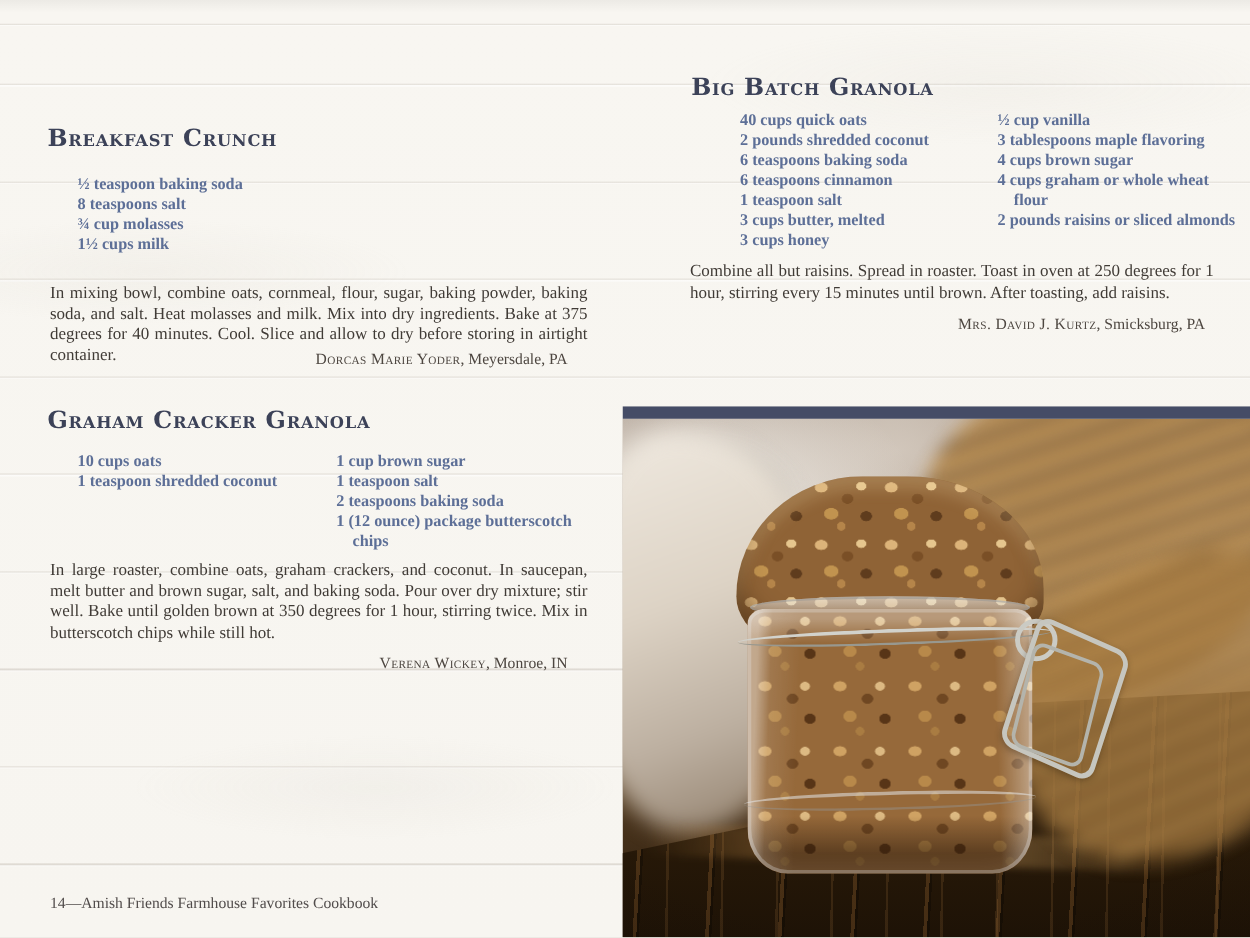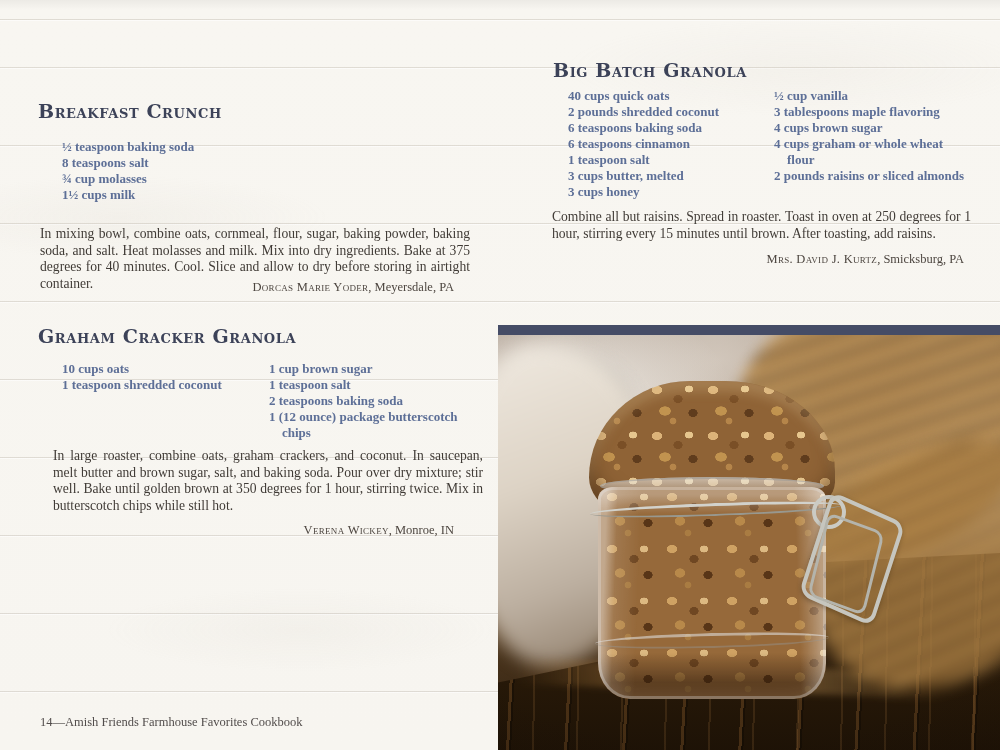--- a/index.html
+++ b/index.html
@@ -21,25 +21,25 @@
   #t0{left:38px;top:100px;}
   #t1{left:38px;top:325px;}
   #t2{left:553px;top:59px;}
 
   .ings{position:absolute;display:flex;}
   .ings ul{list-style:none;margin:0;padding:0;}
   .ings li{font-size:13px;line-height:16px;font-weight:bold;color:#5d6f97;
     padding-left:13px;text-indent:-13px;}
   #i0{left:62px;top:139px;} #i0 .c1{width:192px;margin-right:21px;} #i0 .c2{width:200px;}
   #i1{left:62px;top:361px;} #i1 .c1{width:190px;margin-right:17px;} #i1 .c2{width:200px;}
-  #i2{left:568px;top:88px;justify-content:flex-end;} #i2 .c1{width:185px;margin-right:21px;} #i2 .c2{width:194px;}
+  #i2{left:592px;top:88px;justify-content:flex-end;} #i2 .c1{width:185px;margin-right:21px;} #i2 .c2{width:194px;}
 
   .body{position:absolute;margin:0;font-size:13.6px;line-height:16.6px;color:#403b36;text-align:justify;}
   #p0{left:40px;top:226px;width:430px;}
-  #p1{left:53px;top:448px;width:430px;}
+  #p1{left:40px;top:448px;width:430px;}
   #p2{left:552px;top:209px;width:419px;}
 
   .byline{position:absolute;font-size:12.5px;color:#4d4640;text-align:right;white-space:nowrap;}
   .byline .sc{font-variant:small-caps;letter-spacing:.3px;}
   #b0{left:40px;top:280px;width:414px;}
   #b1{left:40px;top:523px;width:414px;}
   #b2{left:552px;top:252px;width:412px;}
 
   .footer{position:absolute;left:40px;top:715px;font-size:12.5px;color:#514c4b;}
 

